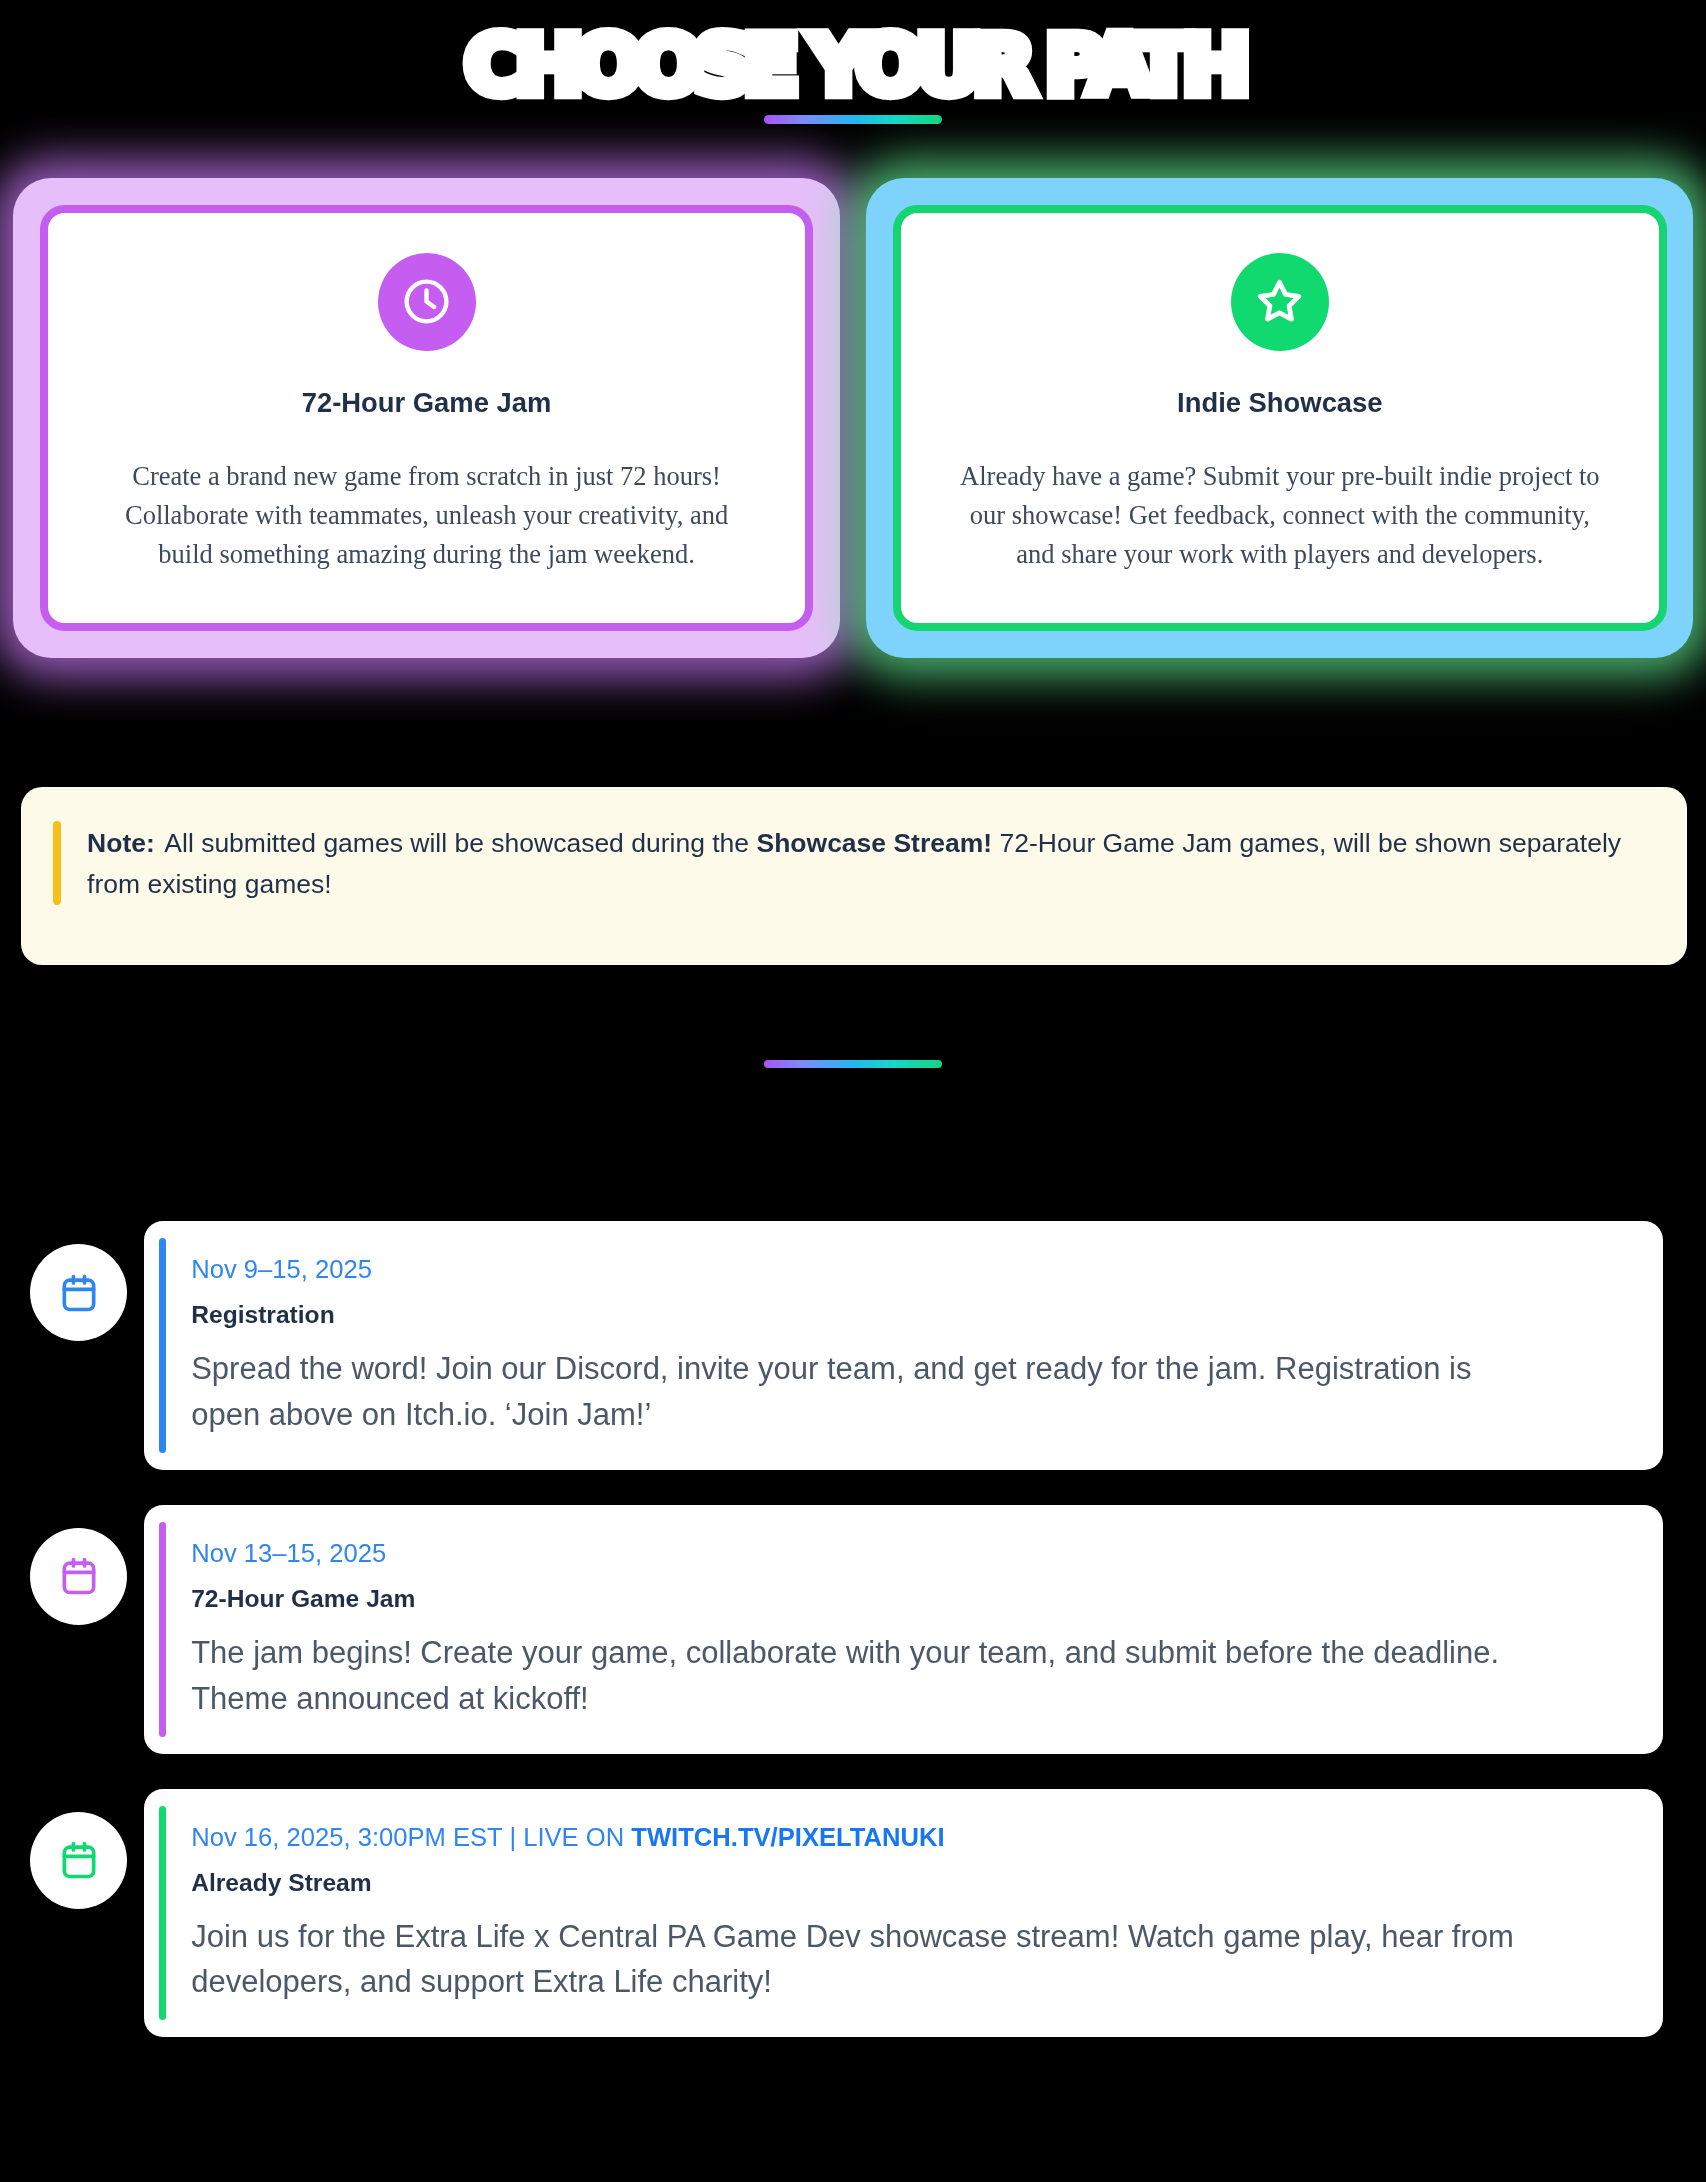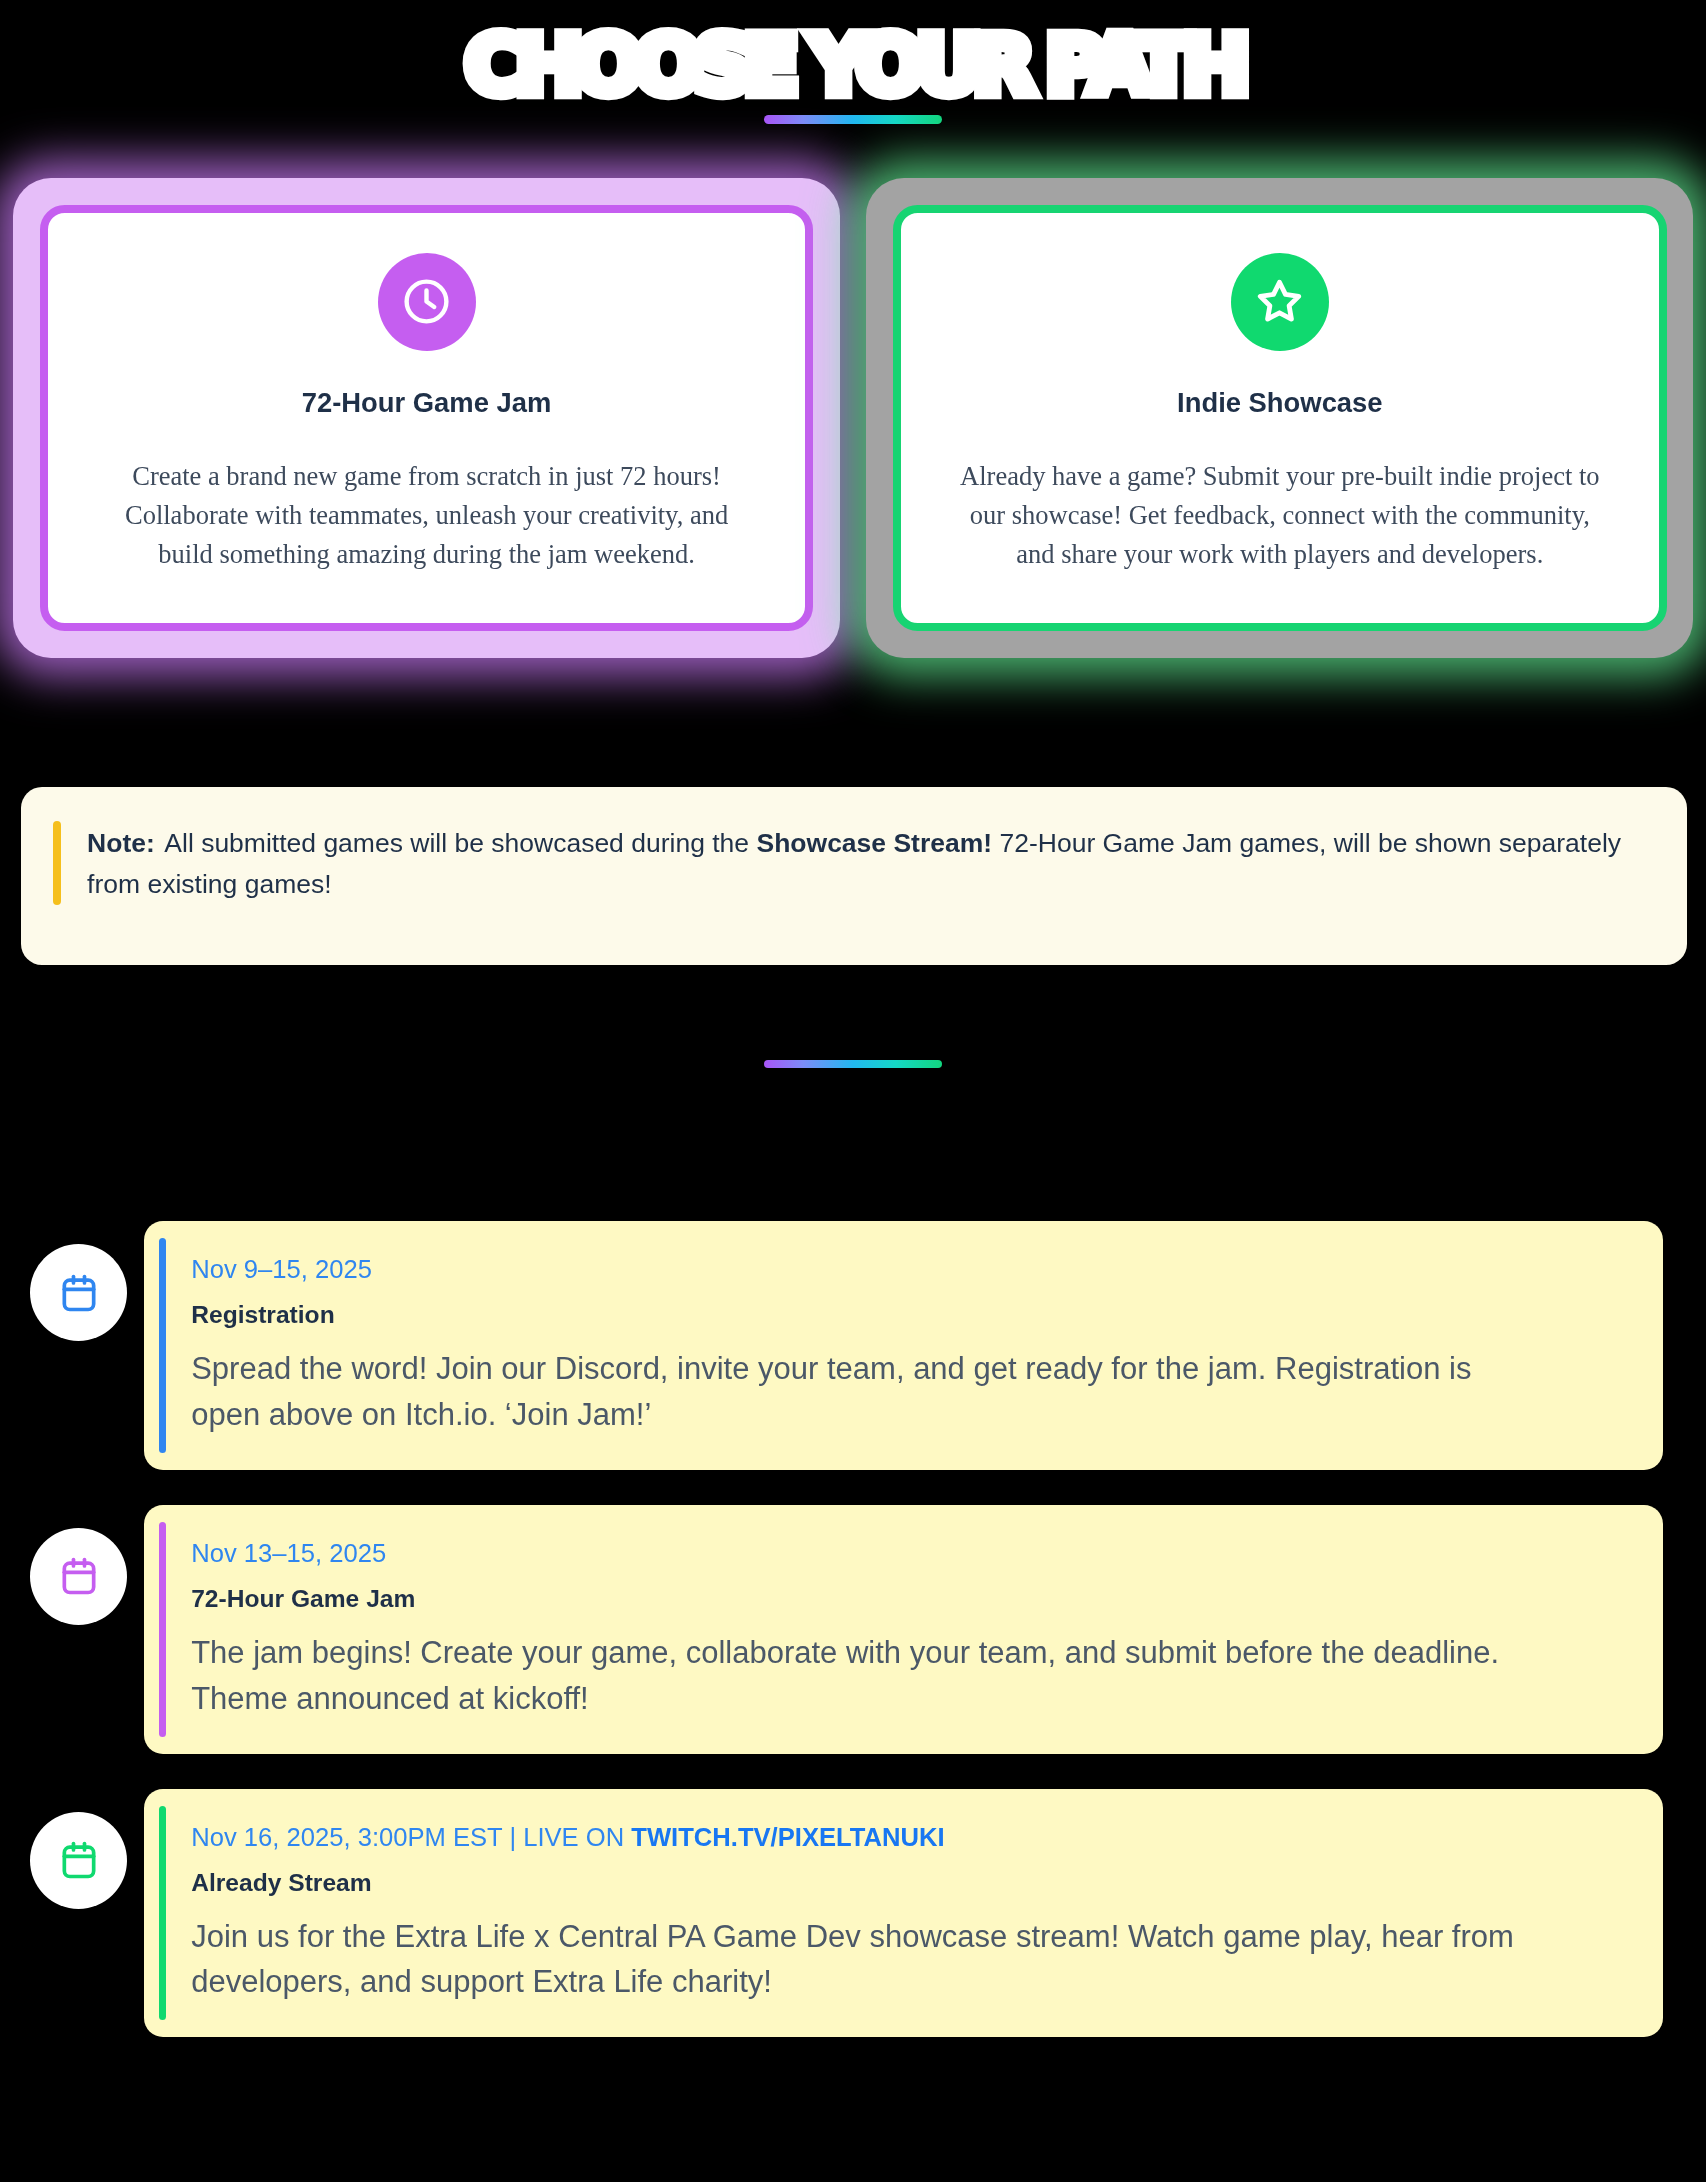--- a/index.html
+++ b/index.html
@@ -63,21 +63,21 @@
     flex: 1 1 0;
     position: relative;
     border-radius: 38px;
     padding: 26.5px;
   }
   .path-card.purple {
     background: #e6bef9;
     box-shadow: 0 0 44px 19px rgba(201,122,245,0.75);
   }
   .path-card.green {
-    background: #a3a3a3;
+    background: #7dd3fc;
     box-shadow: 0 0 44px 19px rgba(100,240,150,0.72);
   }
   .path-card-inner {
     background: #ffffff;
     border-radius: 24.6px;
     padding: 40px 36px 49px;
     text-align: center;
   }
   .path-card.purple .path-card-inner { border: 8.5px solid #c55ef0; }
   .path-card.green  .path-card-inner { border: 8.5px solid #17d472; }
@@ -161,21 +161,21 @@
     display: flex;
     align-items: center;
     justify-content: center;
     margin: 23px 17px 0 30px;
   }
   .tl-badge svg { display: block; }
 
   .tl-card {
     flex: 1 1 auto;
     margin-right: 43px;
-    background: #fef9c3;
+    background: #ffffff;
     border-radius: 19px;
     box-shadow: 0 5.7px 15px rgba(0,0,0,0.30);
     padding: 17px 15px 17px 15px;
     display: flex;
     align-items: stretch;
   }
   .tl-accent {
     flex: 0 0 6.6px;
     width: 6.6px;
     border-radius: 4.7px;

